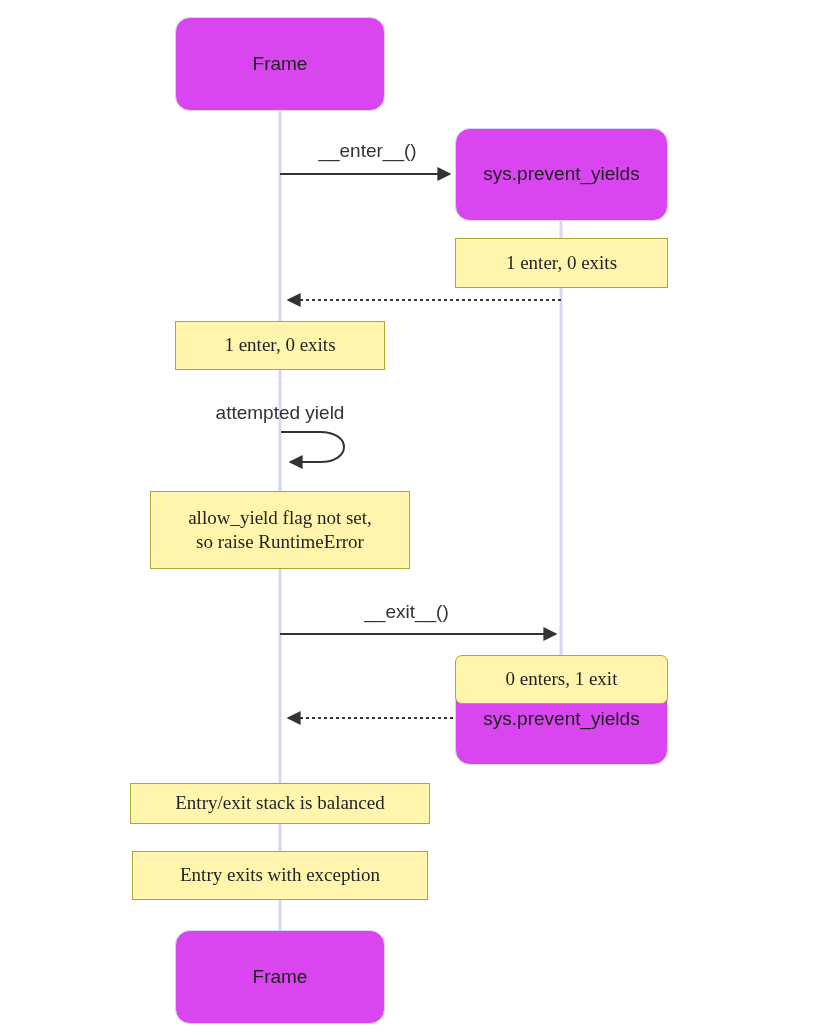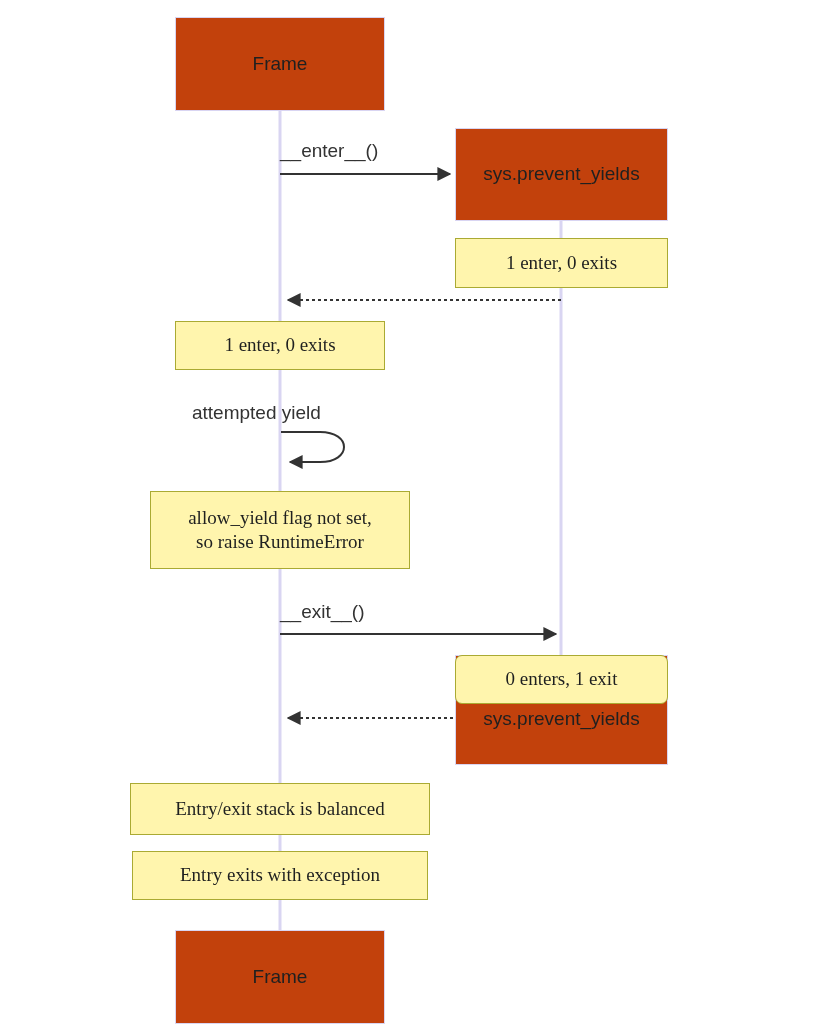--- a/index.html
+++ b/index.html
@@ -22,23 +22,23 @@
     left: 0;
     top: 0;
     width: 830px;
     height: 1035px;
   }
 
   
   .participant {
     position: absolute;
     box-sizing: border-box;
-    background: #c2410c;
+    background: #d946ef;
     border: 1px solid #d9d5f2;
-    border-radius: 0;
+    border-radius: 15px;
     display: flex;
     align-items: center;
     justify-content: center;
     color: #1f2020;
     font-size: 19px;
     line-height: 1.2;
     text-align: center;
     z-index: 3;
   }
   .participant.bottom-actor-text {
@@ -63,20 +63,21 @@
     z-index: 6;
     font-family: Liberation Serif, serif;
   }
 
   
   .msg-label {
     position: absolute;
     color: #333333;
     font-size: 19px;
     line-height: 1.2;
+    text-align: center;
     white-space: nowrap;
     z-index: 5;
   }
 </style>
 </head>
 <body>
 
 <div id="diagram">
 
   <svg id="svg-layer" viewBox="0 0 830 1035">
@@ -127,17 +128,17 @@
 
   <div class="note" style="left:455px; top:238px; width:213px; height:50px;">1 enter, 0 exits</div>
 
   <div class="note" style="left:175px; top:321px; width:210px; height:49px;">1 enter, 0 exits</div>
 
   <div class="note" style="left:150px; top:491px; width:260px; height:78px;">allow_yield flag not set,
 so raise RuntimeError</div>
 
   <div class="note" style="left:455px; top:655px; width:213px; height:49px;border-radius:7px;">0 enters, 1 exit</div>
 
-  <div class="note" style="left:130px; top:783px; width:300px; height:52px;">Entry/exit stack is balanced</div>
+  <div class="note" style="left:130px; top:783px; width:300px; height:41px;">Entry/exit stack is balanced</div>
 
   <div class="note" style="left:132px; top:851px; width:296px; height:49px;">Entry exits with exception</div>
 
 </div>
 
 </body></html>

